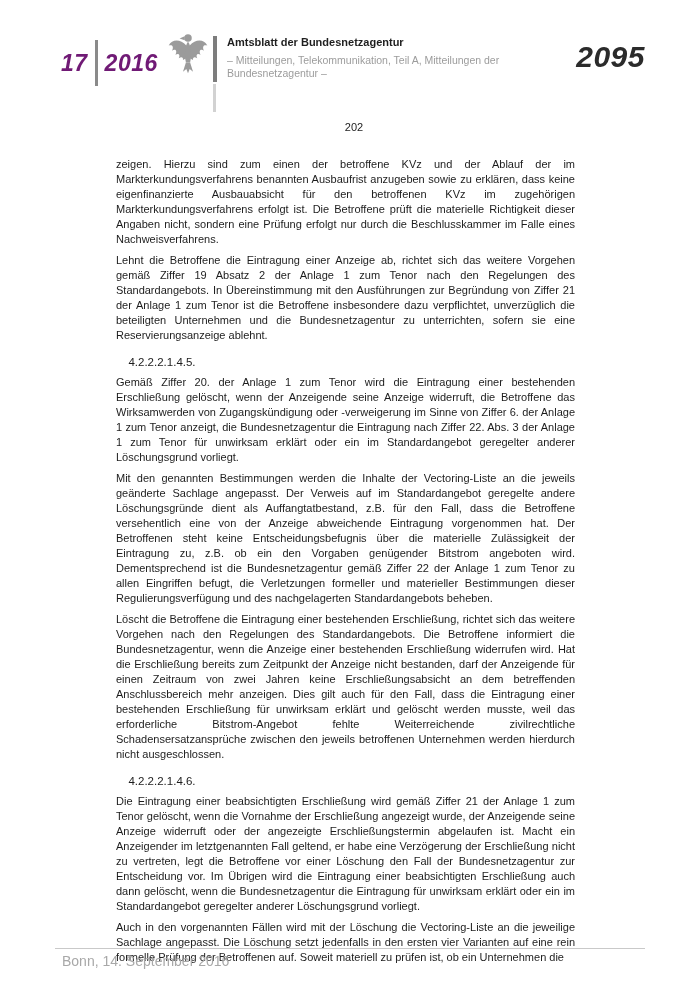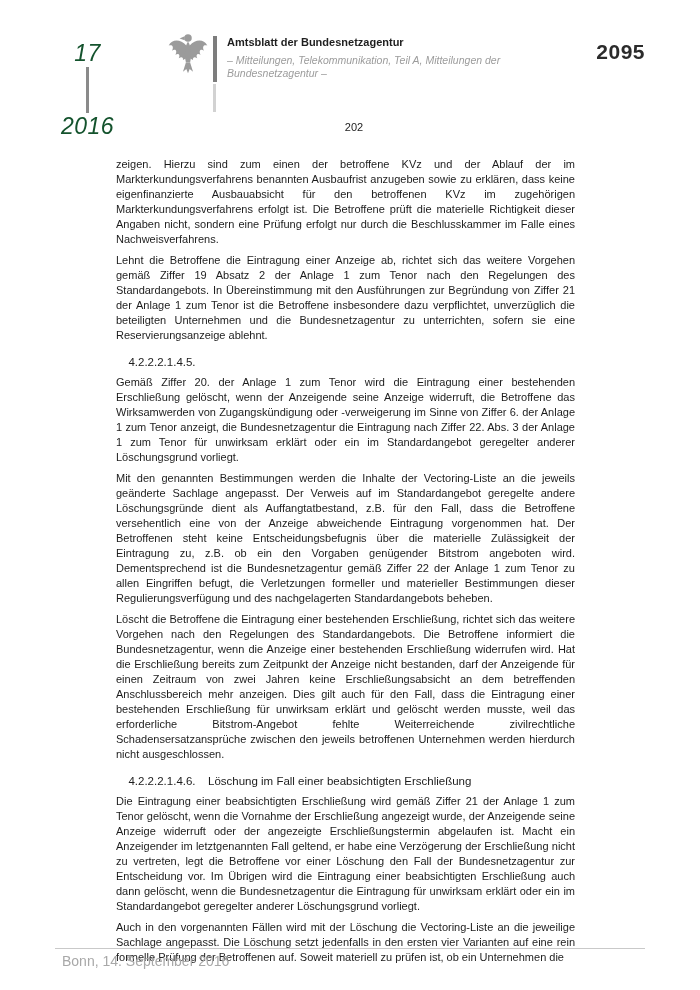--- a/index.html
+++ b/index.html
@@ -14,43 +14,42 @@
     overflow: hidden;
     margin: 0 auto;
   }
 
   
   .header { position: absolute; top: 28px; left: 55px; right: 55px; height: 84px; }
 
   .issue-block {
     position: absolute; left: 6px; top: 12px;
     display: flex; align-items: center;
-    color: #14532d; font-size: 23px; font-weight: normal; font-style: italic;
+    color: #701a75; font-size: 23px; font-weight: bold; font-style: italic;
     letter-spacing: 0.5px;
-    flex-direction: column;
   }
   .issue-divider { width: 3px; height: 46px; background: #8a8a8a; margin: 0 7px; }
 
   .eagle-wrap { position: absolute; left: 112px; top: 0px; width: 42px; height: 52px; }
   .eagle-wrap svg { width: 100%; height: 100%; }
 
   .header-divider { position: absolute; left: 158px; top: 8px; width: 4px; height: 76px; }
   .header-divider .seg-dark  { width: 4px; height: 46px; background: #7d7d7d; }
   .header-divider .seg-light { width: 3px; height: 28px; background: #d2d2d2; margin-top: 2px; }
 
   .header-center {
     position: absolute; left: 172px; top: 8px; width: 352px;
     text-align: left;
   }
   .header-title-line { font-size: 11px; font-weight: bold; color: #1f1f1f; line-height: 13.5px; }
-  .header-subtitle { font-size: 10.5px; color: #9c9c9c; line-height: 13px; margin-top: 4px; font-style: italic; }
+  .header-subtitle { font-size: 10.5px; color: #9c9c9c; line-height: 13px; margin-top: 4px; }
 
   .journal-page {
     position: absolute; right: 0; top: 12px;
-    color: #2b2b2b; font-size: 21px; font-weight: bold; 
+    color: #2b2b2b; font-size: 30px; font-weight: bold; font-style: italic;
     letter-spacing: 0.5px;
   }
 
   
   .center-pagenum {
     position: absolute; top: 121px; left: 0; width: 100%;
     text-align: center; font-size: 11px; color: #1c1c1c; padding-left: 8px;
   }
 
   
@@ -139,21 +138,20 @@
     <div class="section-heading">
       <span class="h-num">4.2.2.2.1.4.5.</span>
     </div>
 
     <p>Gemäß Ziffer 20. der Anlage 1 zum Tenor wird die Eintragung einer bestehenden Erschließung gelöscht, wenn der Anzeigende seine Anzeige widerruft, die Betroffene das Wirksamwerden von Zugangskündigung oder -verweigerung im Sinne von Ziffer 6. der Anlage 1 zum Tenor anzeigt, die Bundesnetzagentur die Eintragung nach Ziffer 22. Abs. 3 der Anlage 1 zum Tenor für unwirksam erklärt oder ein im Standardangebot geregelter anderer Löschungsgrund vorliegt.</p>
     <p>Mit den genannten Bestimmungen werden die Inhalte der Vectoring-Liste an die jeweils geänderte Sachlage angepasst. Der Verweis auf im Standardangebot geregelte andere Löschungsgründe dient als Auffangtatbestand, z.B. für den Fall, dass die Betroffene versehentlich eine von der Anzeige abweichende Eintragung vorgenommen hat. Der Betroffenen steht keine Entscheidungsbefugnis über die materielle Zulässigkeit der Eintragung zu, z.B. ob ein den Vorgaben genügender Bitstrom angeboten wird. Dementsprechend ist die Bundesnetzagentur gemäß Ziffer 22 der Anlage 1 zum Tenor zu allen Eingriffen befugt, die Verletzungen formeller und materieller Bestimmungen dieser Regulierungsverfügung und des nachgelagerten Standardangebots beheben.</p>
     <p>Löscht die Betroffene die Eintragung einer bestehenden Erschließung, richtet sich das weitere Vorgehen nach den Regelungen des Standardangebots. Die Betroffene informiert die Bundesnetzagentur, wenn die Anzeige einer bestehenden Erschließung widerrufen wird. Hat die Erschließung bereits zum Zeitpunkt der Anzeige nicht bestanden, darf der Anzeigende für einen Zeitraum von zwei Jahren keine Erschließungsabsicht an dem betreffenden Anschlussbereich mehr anzeigen. Dies gilt auch für den Fall, dass die Eintragung einer bestehenden Erschließung für unwirksam erklärt und gelöscht werden musste, weil das erforderliche Bitstrom-Angebot fehlte Weiterreichende zivilrechtliche Schadensersatzansprüche zwischen den jeweils betroffenen Unternehmen werden hierdurch nicht ausgeschlossen.</p>
 
     <div class="section-heading">
       <span class="h-num">4.2.2.2.1.4.6.</span>
-      <span>Löschung im Fall einer beabsichtigten Erschließung</span>
     </div>
 
     <p>Die Eintragung einer beabsichtigten Erschließung wird gemäß Ziffer 21 der Anlage 1 zum Tenor gelöscht, wenn die Vornahme der Erschließung angezeigt wurde, der Anzeigende seine Anzeige widerruft oder der angezeigte Erschließungstermin abgelaufen ist. Macht ein Anzeigender im letztgenannten Fall geltend, er habe eine Verzögerung der Erschließung nicht zu vertreten, legt die Betroffene vor einer Löschung den Fall der Bundesnetzagentur zur Entscheidung vor. Im Übrigen wird die Eintragung einer beabsichtigten Erschließung auch dann gelöscht, wenn die Bundesnetzagentur die Eintragung für unwirksam erklärt oder ein im Standardangebot geregelter anderer Löschungsgrund vorliegt.</p>
     <p>Auch in den vorgenannten Fällen wird mit der Löschung die Vectoring-Liste an die jeweilige Sachlage angepasst. Die Löschung setzt jedenfalls in den ersten vier Varianten auf eine rein formelle Prüfung der Betroffenen auf. Soweit materiell zu prüfen ist, ob ein Unternehmen die</p>
   </div>
 
   <div class="footer-rule"></div>
   <div class="footer-left">Bonn, 14. September 2016</div>
   <div class="footer-right">Amtsblatt 17 Band 1</div>
 

